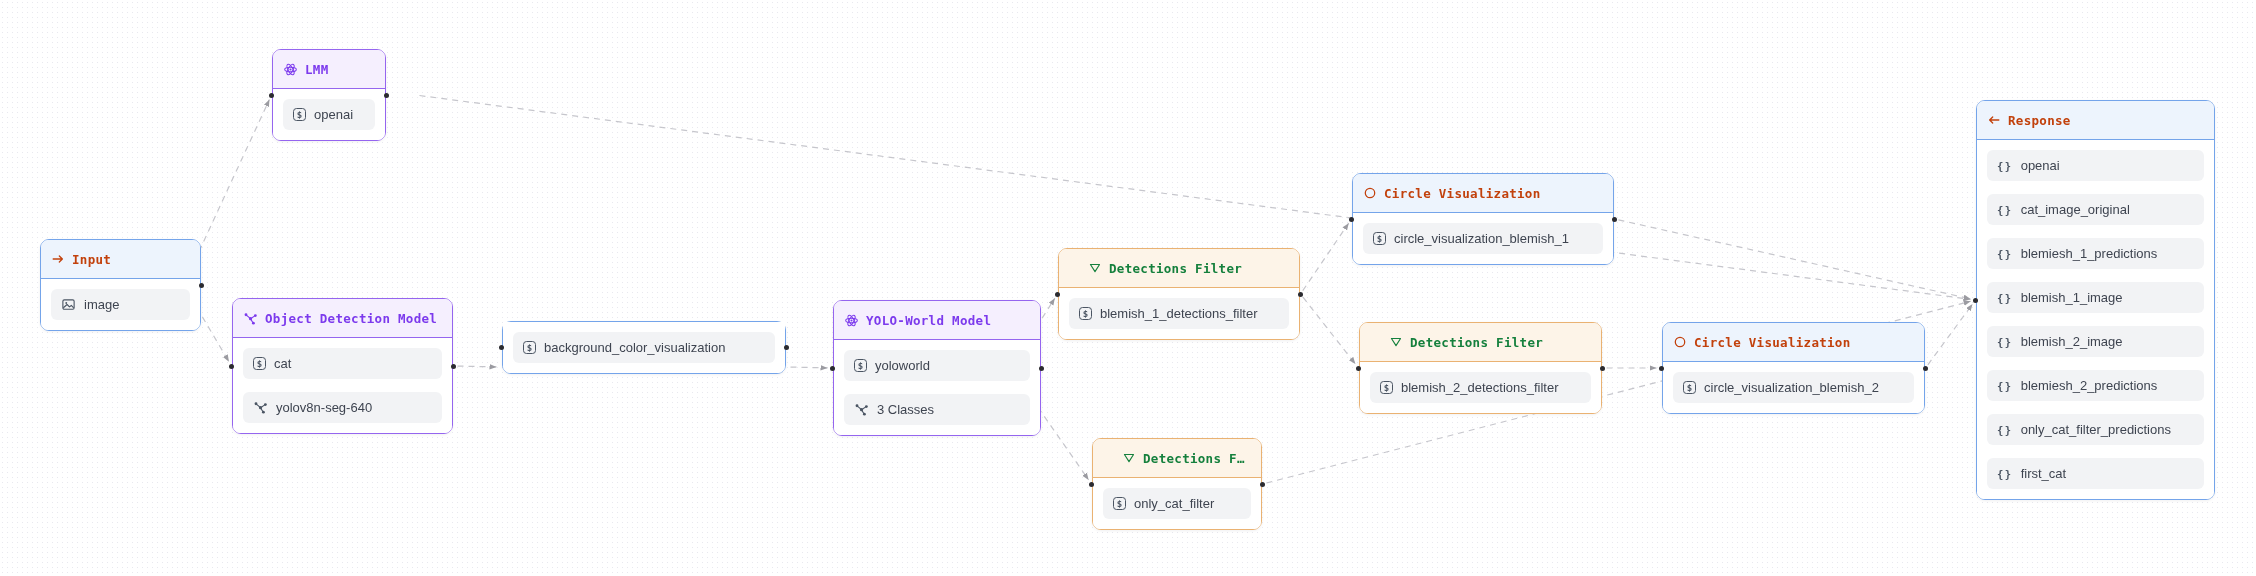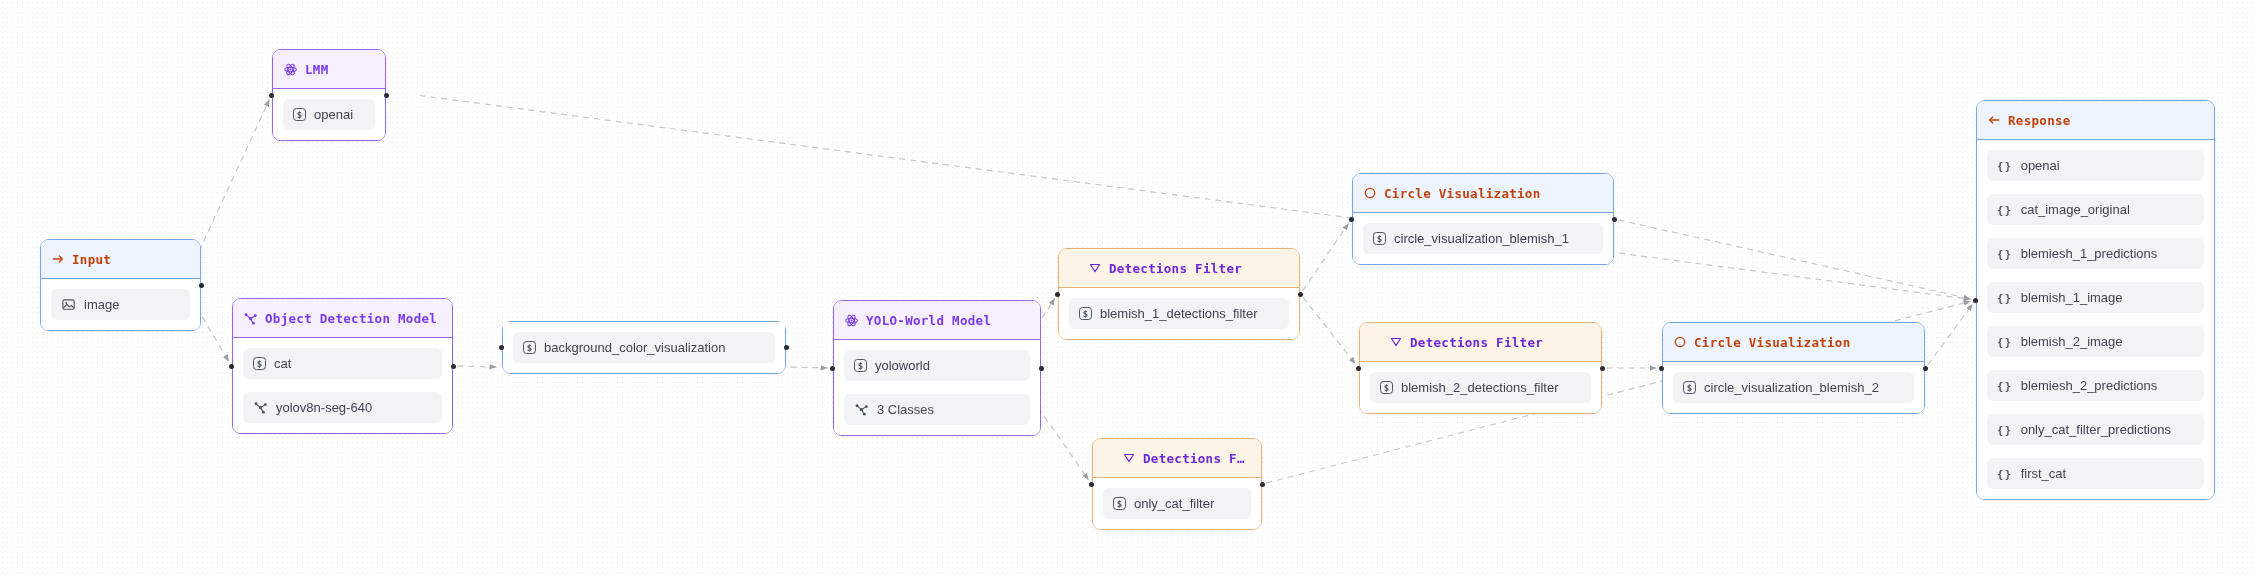--- a/index.html
+++ b/index.html
@@ -30,21 +30,21 @@
   .node-item{
     display:flex;align-items:center;gap:8px;height:31px;padding:0 10px;
     background:#f2f3f5;border-radius:6px;font-size:13px;color:#3e4450;
     white-space:nowrap;overflow:hidden;
   }
   .node.purple{border-color:#9565ef;}
   .node.purple .node-header{background:#f5effe;border-color:#9565ef;color:#7c3aed;}
   .node.blue{border-color:#74a4ea;}
   .node.blue .node-header{background:#edf4fd;border-color:#74a4ea;color:#c2410c;}
   .node.orange{border-color:#eab272;}
-  .node.orange .node-header{background:#fdf4e8;border-color:#eab272;color:#6d28d9;padding-left:29px;}
+  .node.orange .node-header{background:#fdf4e8;border-color:#eab272;color:#15803d;padding-left:29px;}
   .node-icon{display:inline-flex;align-items:center;flex:0 0 auto;}
   .node-title{overflow:hidden;text-overflow:ellipsis;}
   .item-icon{display:inline-flex;align-items:center;color:#4b5563;flex:0 0 auto;}
   .sq{
     display:inline-flex;align-items:center;justify-content:center;
     width:13px;height:13px;border:1.2px solid #4b5563;border-radius:3.5px;
     font-family:"DejaVu Sans Mono",monospace;font-size:9px;font-weight:bold;color:#4b5563;
     box-sizing:border-box;
   }
   .braces{

